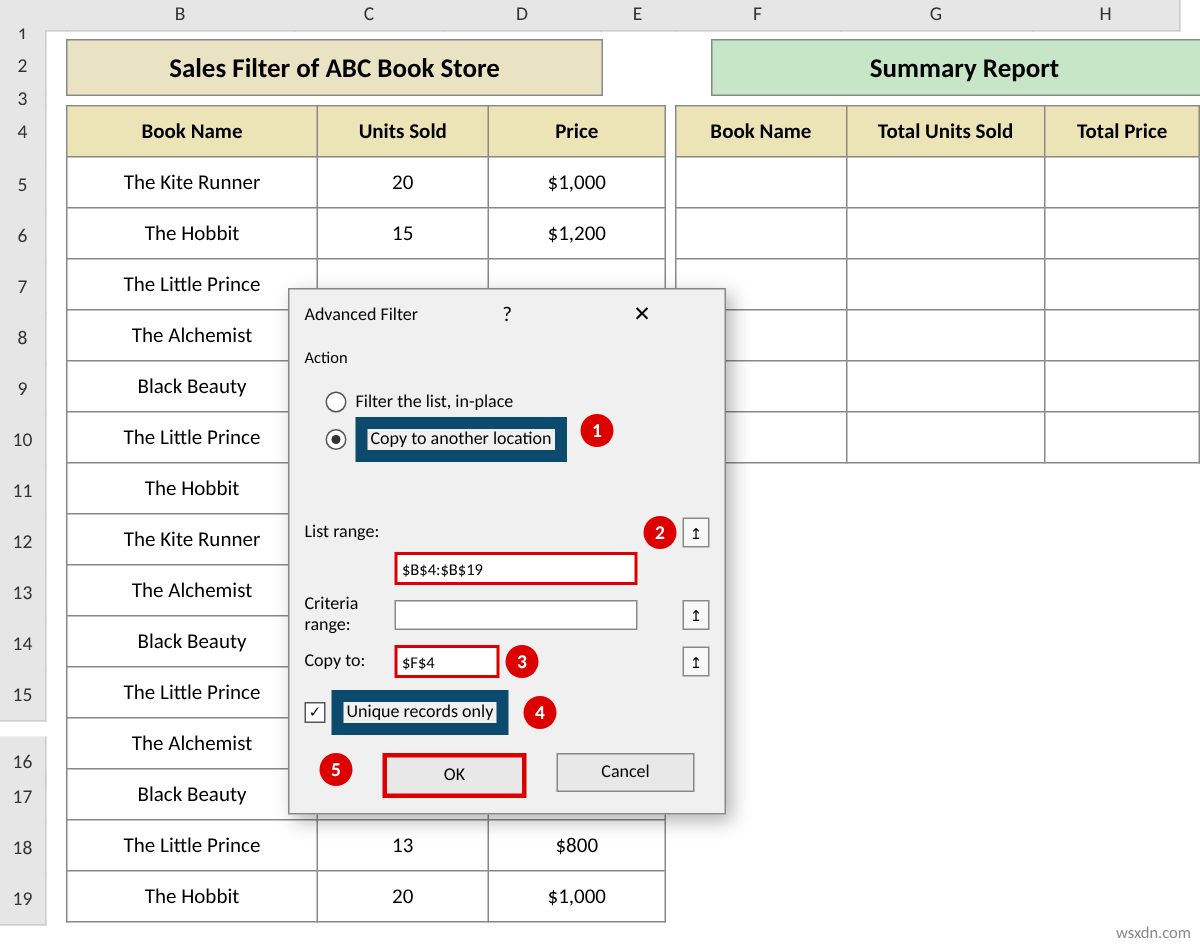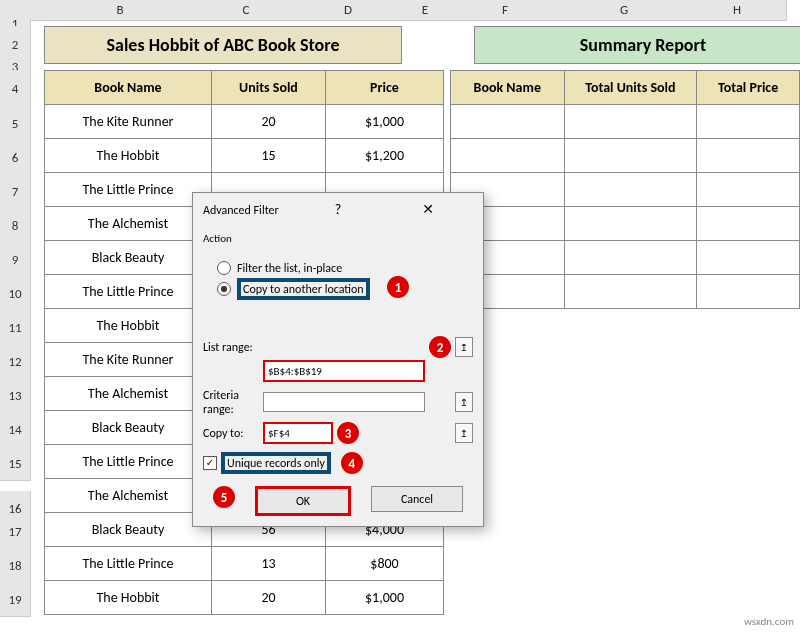--- a/index.html
+++ b/index.html
@@ -14,21 +14,21 @@
 .dialog{position:absolute;left:192px;top:192px;width:290px;background:#f0f0f0;border:1px solid #888;box-shadow:4px 4px 12px rgba(0,0,0,0.3);font-size:12px}
 .dlg-title{padding:8px 10px;display:flex;align-items:center}
 .dlg-title span{flex:1}
 .dlg-help{width:24px;text-align:center;cursor:default;font-size:14px}
 .dlg-close{width:24px;text-align:center;cursor:default;font-size:14px}
 .dlg-body{padding:0 10px 10px}
 .fieldset-label{font-size:11px;margin:6px 0 16px}
 .radio-row{display:flex;align-items:center;margin:3px 0 3px 14px;position:relative}
 .radio{width:12px;height:12px;border:1px solid #555;border-radius:50%;margin-right:6px;display:inline-flex;align-items:center;justify-content:center;background:#fff}
 .radio.checked::after{content:"";width:6px;height:6px;background:#333;border-radius:50%}
-.redbox{border:4px solid #0c4a6e;padding:0 2px}
+.redbox{border:8px solid #0c4a6e;padding:0 2px}
 .form-row{display:flex;align-items:center;margin:6px 0}
 .form-row label{width:60px}
 .form-row input{flex:1;height:18px;border:1px solid #888;padding:0 3px;font-size:11px;font-family:inherit}
 .form-row .picker{width:16px;height:18px;margin-left:4px;border:1px solid #888;background:#f8f8f8;display:flex;align-items:center;justify-content:center;font-size:10px}
 .chk-row{display:flex;align-items:center;margin:8px 0}
 .chk{width:12px;height:12px;border:1px solid #555;background:#fff;margin-right:4px;display:flex;align-items:center;justify-content:center;font-size:10px;line-height:10px}
 .dlg-btns{display:flex;justify-content:center;gap:20px;margin-top:12px}
 .dlg-btn{width:90px;height:24px;border:1px solid #888;background:#e8e8e8;display:flex;align-items:center;justify-content:center;font-size:12px}
 .dlg-btn.ok{border:3px solid #d00}
 .badge{position:absolute;width:22px;height:22px;background:#d00;border-radius:50%;color:#fff;font-weight:bold;display:flex;align-items:center;justify-content:center;font-size:13px}
@@ -62,21 +62,21 @@
   <div class="rowhdr" style="top:310px;height:34px">11</div>
   <div class="rowhdr" style="top:344px;height:34px">12</div>
   <div class="rowhdr" style="top:378px;height:34px">13</div>
   <div class="rowhdr" style="top:412px;height:34px">14</div>
   <div class="rowhdr" style="top:446px;height:34px">15</div>
   <div class="rowhdr" style="top:491px;height:34px">16</div>
   <div class="rowhdr" style="top:514px;height:34px">17</div>
   <div class="rowhdr" style="top:548px;height:34px">18</div>
   <div class="rowhdr" style="top:582px;height:34px">19</div>
 
-  <div class="title1">Sales Hobbit of ABC Book Store</div>
+  <div class="title1">Sales Filter of ABC Book Store</div>
   <div class="title2">Summary Report</div>
 
   <table class="tbl" style="left:44px;top:70px">
     <tbody>
         <tr>
       <th style="width:150px">Book Name</th>
       <th style="width:97px">Units Sold</th>
       <th style="width:101px">Price</th>
     </tr>
     </tbody>

